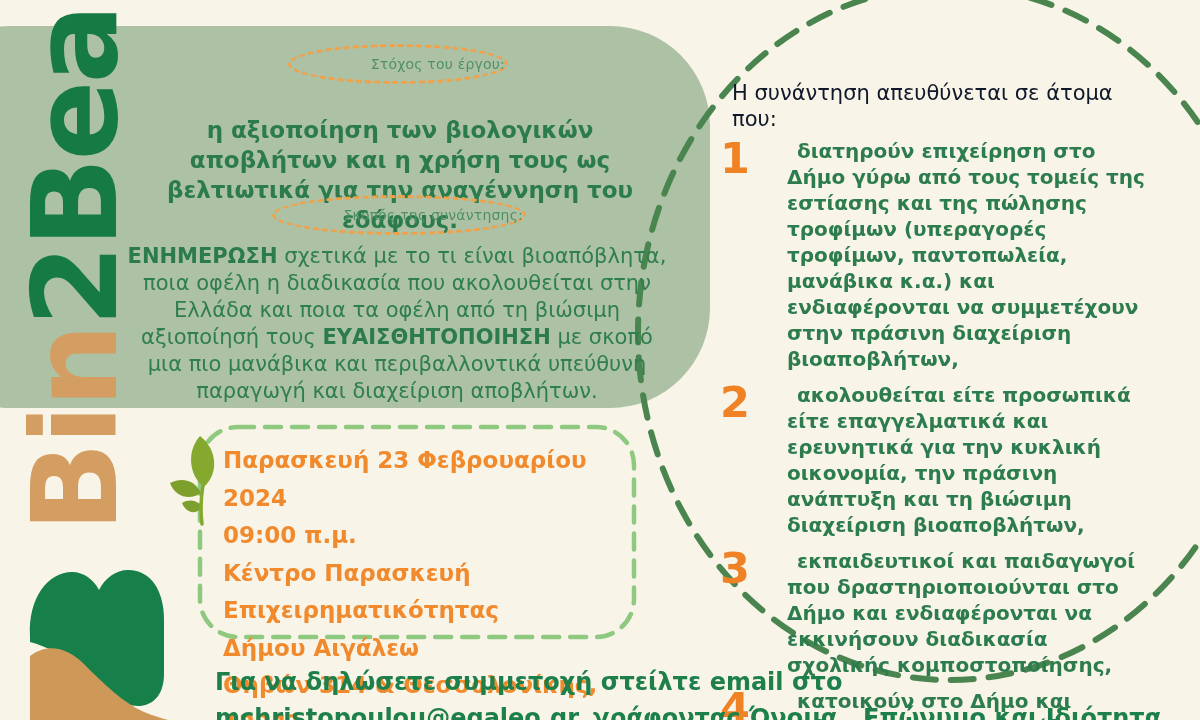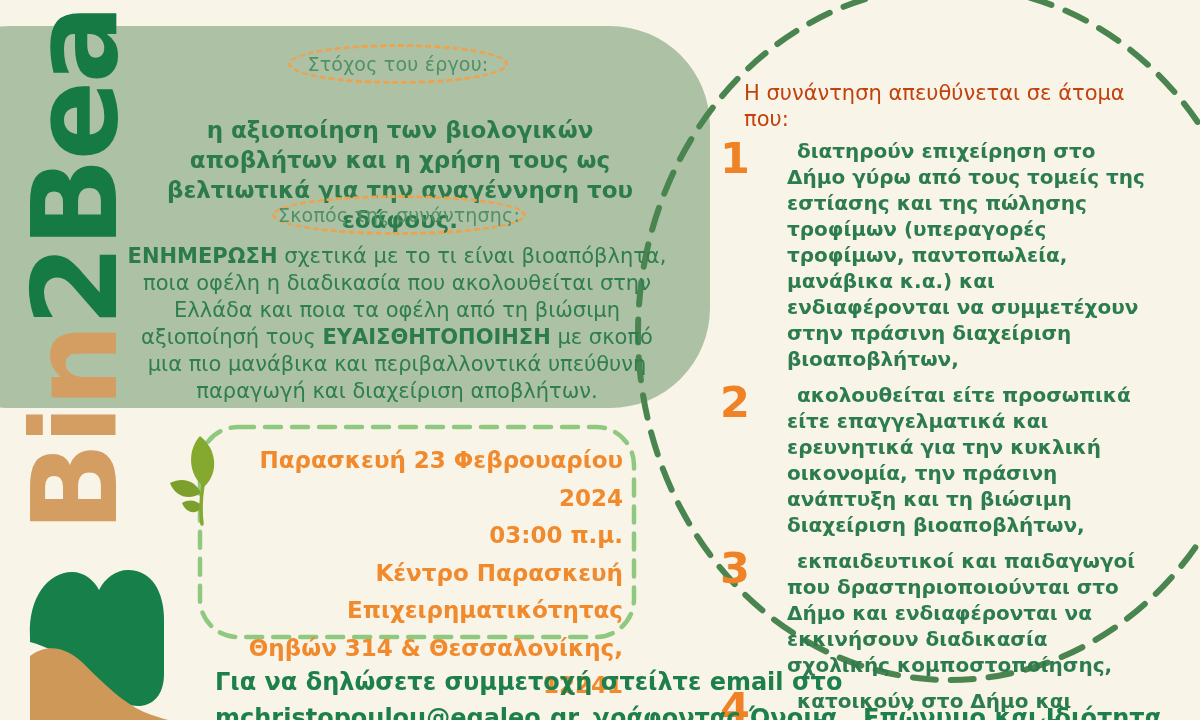--- a/index.html
+++ b/index.html
@@ -7,23 +7,23 @@
     position:relative;width:1200px;height:720px;overflow:hidden;
     background:#f8f4e8;
     font-family:"DejaVu Sans","Liberation Sans",sans-serif;
   }
   
   .sage-box{
     position:absolute;left:-90px;top:26px;width:800px;height:382px;
     background:#adc1a4;border-radius:100px;
   }
   .pill{
-    position:absolute;display:flex;align-items:center;justify-content:center;
+    position:absolute;display:flex;align-items:center;justify-content:flex-end;
     border:3px dashed #f0a24b;border-radius:50%;
-    color:#4f9166;font-size:19px;letter-spacing:.2px;
+    color:#4f9166;font-size:14px;letter-spacing:.2px;
   }
   .pill-goal{left:288px;top:44px;width:214px;height:34px;}
   .pill-purpose{left:272px;top:195px;width:248px;height:34px;}
   .para{
     position:absolute;text-align:center;color:#2b7b4c;
   }
   .para-goal{
     left:138px;top:92px;width:524px;
     font-size:23px;font-weight:bold;line-height:30px;
   }
@@ -37,31 +37,31 @@
     position:absolute;left:16px;top:532px;
     transform:rotate(-90deg);transform-origin:0 0;
     white-space:nowrap;font-size:118px;font-weight:bold;letter-spacing:-3px;
     line-height:1;
   }
   .vtitle .tan{color:#d49e62;}
   .vtitle .grn{color:#157a44;}
   
   .decor{position:absolute;left:0;top:0;pointer-events:none;}
   
-  .event-box{position:absolute;left:197px;top:424px;width:440px;height:216px;text-align:right;}
+  .event-box{position:absolute;left:197px;top:424px;width:440px;height:216px;}
   .event-box svg.border-layer{position:absolute;left:0;top:0;}
   .event-text{
     position:absolute;left:26px;top:18px;width:400px;
     color:#f08a2d;font-size:23px;font-weight:bold;line-height:37.5px;
   }
   .leaf-icon{position:absolute;left:-34px;top:10px;}
   
   .audience{position:absolute;left:720px;top:80px;width:430px;}
   .audience-heading{
-    color:#c2410c;font-size:21px;line-height:26px;margin:0 0 6px 24px;
+    color:#0f172a;font-size:21px;line-height:26px;margin:0 0 6px 12px;
   }
   .aud-item{display:flex;margin-bottom:10px;}
   .aud-num{
     flex:0 0 30px;margin-right:8px;
     color:#f08226;font-size:43px;font-weight:bold;line-height:40px;
   }
   .aud-text{
     color:#2c7c4e;font-size:20px;font-weight:bold;line-height:26px;
     text-indent:10px;width:390px;margin-left:29px;
   }
@@ -122,22 +122,23 @@
       <rect x="3" y="3" width="434" height="210" rx="38" fill="none" stroke="#8fc980" stroke-width="4.5" stroke-linecap="round" stroke-dasharray="16 11"></rect>
     </svg>
     <svg class="leaf-icon" width="62" height="92" viewBox="0 0 62 92">
       <path fill="#85a92f" d="M 37 2 C 53 14 57 38 41 53 C 25 41 24 16 37 2 Z"></path>
       <path fill="#7d9f2c" d="M 7 49 C 21 42 33 48 38 59 C 27 67 12 63 7 49 Z"></path>
       <path fill="#7d9f2c" d="M 19 69 C 28 64 36 67 39 74 C 32 81 23 79 19 69 Z"></path>
       <path fill="none" stroke="#85a92f" stroke-width="3.5" stroke-linecap="round" d="M 40 51 C 38 63 37 74 39 90"></path>
     </svg>
     <div class="event-text">
       <div>Παρασκευή 23 Φεβρουαρίου 2024</div>
-      <div>03:00 π.μ.</div>
+      <div>09:00 π.μ.</div>
       <div>Κέντρο Παρασκευή Επιχειρηματικότητας</div>
+      <div>Δήμου Αιγάλεω</div>
       <div>Θηβών 314 &amp; Θεσσαλονίκης, 12241</div>
     </div>
   </div>
 
   <div class="audience">
     <p class="audience-heading">Η συνάντηση απευθύνεται σε άτομα που:</p>
 
     <div class="aud-item">
       <div class="aud-num">1</div>
       <div class="aud-text">διατηρούν επιχείρηση στο Δήμο γύρω από τους τομείς της εστίασης και της πώλησης τροφίμων (υπεραγορές τροφίμων, παντοπωλεία, μανάβικα κ.α.) και ενδιαφέρονται να συμμετέχουν στην πράσινη διαχείριση βιοαποβλήτων,</div>

